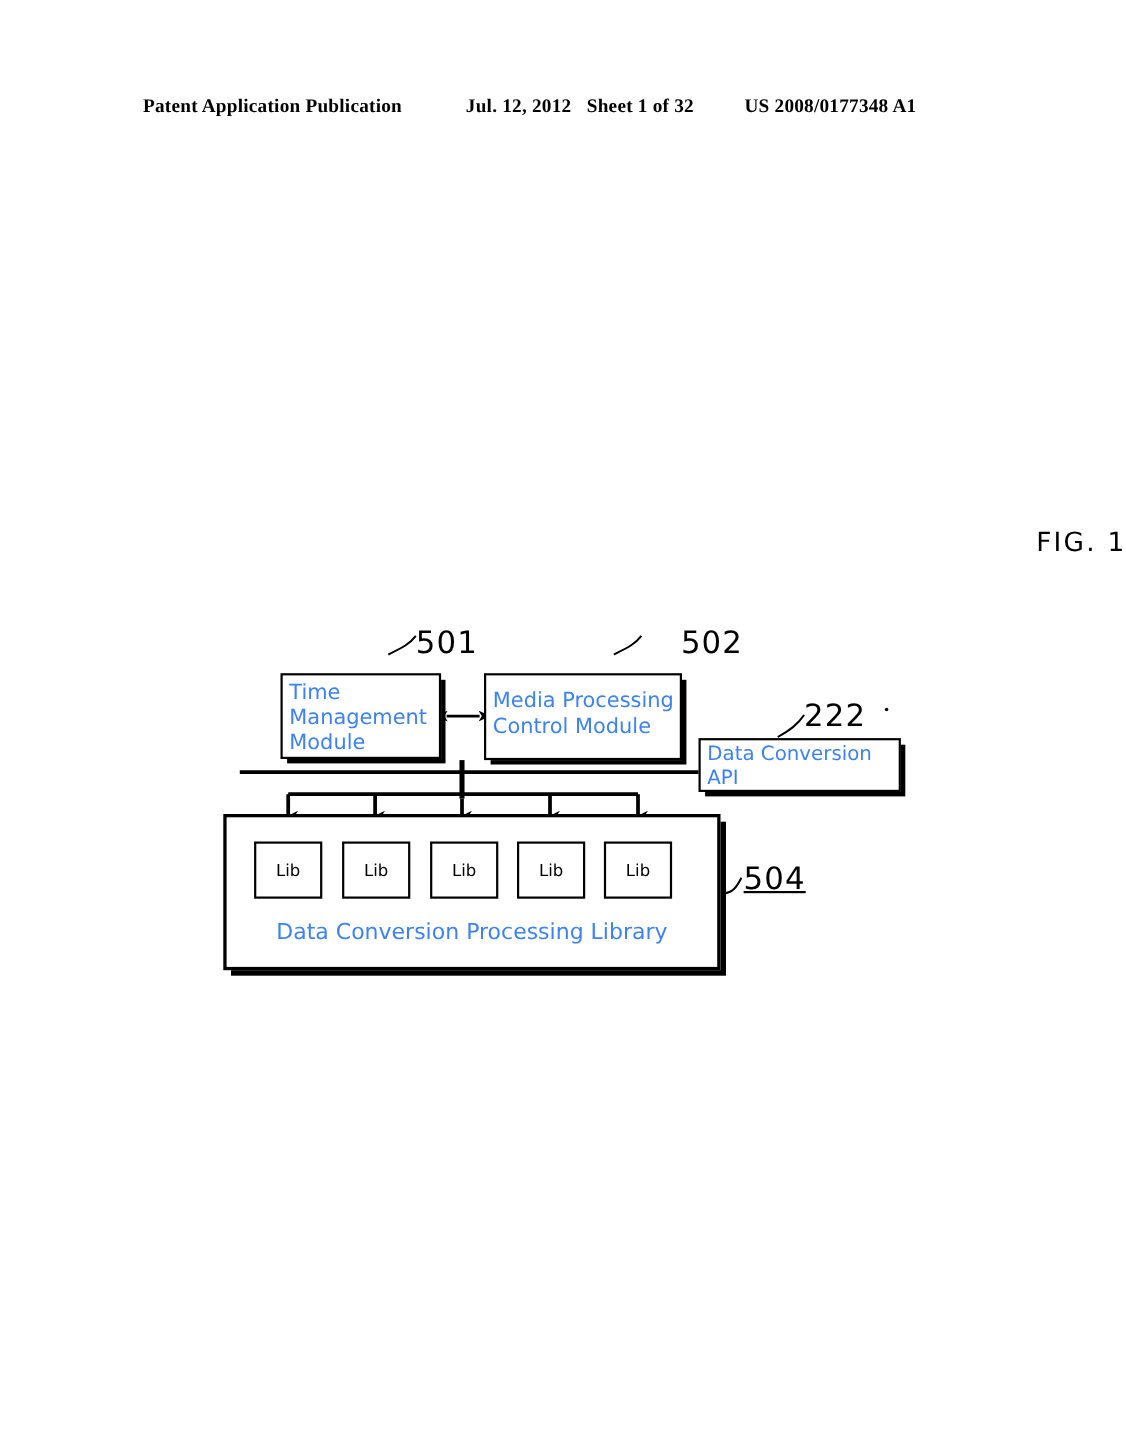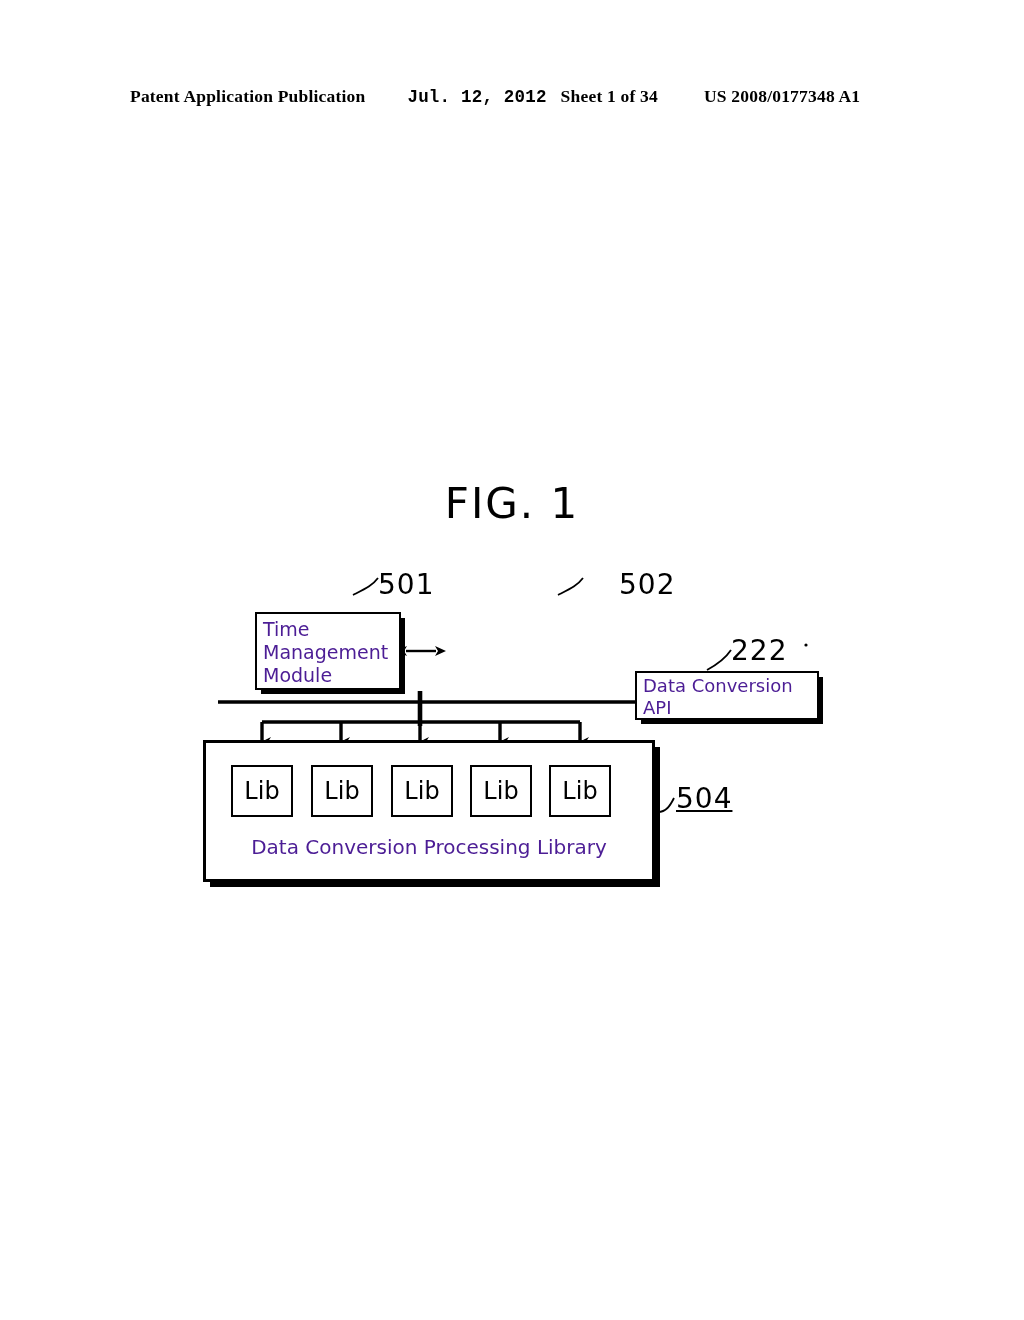--- a/index.html
+++ b/index.html
@@ -28,39 +28,38 @@
     font-weight: bold;
     font-size: 17.5px;
     letter-spacing: 0.2px;
     white-space: nowrap;
     display: flex;
     align-items: baseline;
     text-align: center;
   }
   #page-header .hdr-pub { }
   #page-header .hdr-date {
-    margin-left: 42px;
-    font-family: Liberation Mono, monospace;
+    margin-left: 58px;
   }
   #page-header .hdr-sheet {
     margin-left: 14px;
   }
   #page-header .hdr-docnum {
     margin-left: 46px;
   }
 
   
   #fig-title {
     position: absolute;
     left: 0;
     top: 479px;
     width: 1024px;
-    text-align: center;
-    font-family: "DejaVu Sans", sans-serif;
-    font-size: 42px;
+    text-align: right;
+    font-family: "DejaVu Sans", sans-serif;
+    font-size: 24px;
     letter-spacing: 2px;
   }
 
   
   #diagram {
     position: absolute;
     left: 0;
     top: 0;
     width: 1024px;
     height: 1320px;
@@ -70,21 +69,21 @@
   }
 
   
   .dgm-box {
     position: absolute;
     background: #ffffff;
     border: 2px solid #000000;
     box-sizing: border-box;
     box-shadow: 5px 5px 0 -1px #000000;
     font-family: "DejaVu Sans", sans-serif;
-    color: #4c1d95;
+    color: #3b82f6;
   }
   .dgm-box-text {
     position: absolute;
     left: 6px;
     top: 4px;
     right: 2px;
     font-size: 19px;
     line-height: 23px;
     white-space: pre-line;
   }
@@ -139,21 +138,21 @@
     top: 765px;
     width: 62px;
     height: 52px;
     background: #ffffff;
     border: 2px solid #000000;
     box-sizing: border-box;
     display: flex;
     align-items: center;
     justify-content: center;
     font-family: "DejaVu Sans", sans-serif;
-    font-size: 24px;
+    font-size: 15px;
   }
   .lib-box.i0 { left: 231px; }
   .lib-box.i1 { left: 311px; }
   .lib-box.i2 { left: 391px; }
   .lib-box.i3 { left: 470px; }
   .lib-box.i4 { left: 549px; }
 
   
   .ref-label {
     position: absolute;
@@ -166,21 +165,21 @@
   #ref-502 { left: 583px; top: 568px; margin-left: 36px; }
   #ref-503 { left: 731px; top: 634px; }
   #ref-504 { left: 676px; top: 782px; text-decoration: underline; }
 </style>
 </head>
 <body>
 
 <div id="page-header">
   <span class="hdr-pub">Patent Application Publication</span>
   <span class="hdr-date">Jul. 12, 2012</span>
-  <span class="hdr-sheet">Sheet 1 of 34</span>
+  <span class="hdr-sheet">Sheet 1 of 32</span>
   <span class="hdr-docnum">US 2008/0177348 A1</span>
 </div>
 
 <div id="fig-title">FIG. 1</div>
 
 <div id="diagram">
   <svg width="1024" height="1320" viewBox="0 0 1024 1320" xmlns="http://www.w3.org/2000/svg">
     <defs>
       <marker id="arrowDown" markerWidth="10" markerHeight="10" refX="5" refY="9" orient="auto" markerUnits="userSpaceOnUse">
         <path d="M0,0 L5,10 L10,0 L5,3.2 Z" fill="#000"></path>
@@ -217,20 +216,24 @@
 
     <circle cx="806" cy="645" r="1.6" fill="#000"></circle>
   </svg>
 
   <div class="dgm-box" id="box-time-mgmt">
     <div class="dgm-box-text">Time
 Management
 Module</div>
   </div>
 
+  <div class="dgm-box" id="box-media-ctrl">
+    <div class="dgm-box-text">Media Processing
+Control Module</div>
+  </div>
 
   <div class="dgm-box" id="box-library">
     <div id="library-caption">Data Conversion Processing Library</div>
   </div>
 
   <div class="dgm-box" id="box-api">
     <div class="dgm-box-text">Data Conversion
 API</div>
   </div>
 

